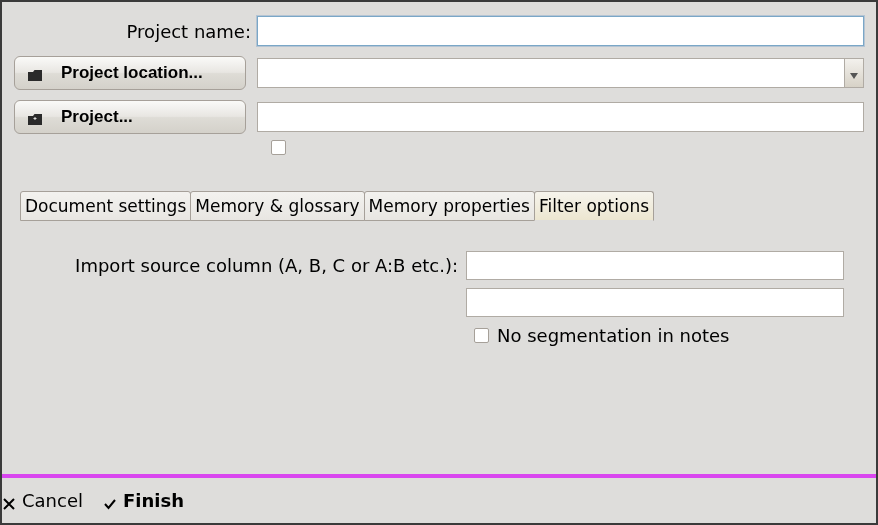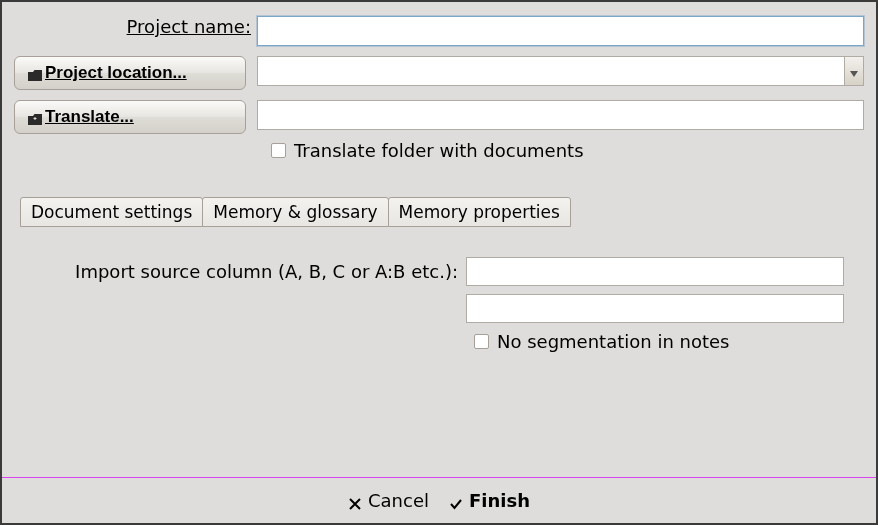--- a/index.html
+++ b/index.html
@@ -14,23 +14,22 @@
       display: flex;
       flex-direction: column;
       overflow: hidden;
     }
     .form-area {
       padding: 14px 12px 0 12px;
       flex: 1;
     }
     .row {
       display: flex;
-      align-items: flex-start;
+      align-items: center;
       margin-bottom: 10px;
-      text-decoration: underline;
     }
     .row-compact { margin-bottom: 6px; }
     .label-col {
       width: 243px;
       text-align: right;
       padding-right: 6px;
       font-size: 18px;
     }
     .field-col { flex: 1; }
     input.text-input {
@@ -68,21 +67,21 @@
     }
     .select-btn svg { width: 8px; height: 6px; }
     .btn {
       height: 30px;
       background: linear-gradient(#fafaf8, #e8e6e2 48%, #dedcd6 52%, #d4d1ca);
       border: 1px solid #a6a099;
       border-radius: 6px;
       padding: 16px 12px;
       display: inline-flex;
       align-items: center;
-      gap: 2px;
+      gap: 18px;
       font-size: 17px;
       font-weight: bold;
       color: #000;
       cursor: pointer;
     }
     .btn-col {
       width: 243px;
       padding-right: 11px;
       display: flex;
     }
@@ -103,21 +102,21 @@
       border: 1px solid #a6a099;
       border-radius: 2px;
     }
     .tabs {
       display: flex;
       padding-left: 6px;
     }
     .tab {
       border: 1px solid #a6a099;
       border-bottom: 1px solid #a6a099;
-      padding: 4px 10px;
+      padding: 4px 4px;
       background: linear-gradient(#f3f2ef, #e8e6e2);
       font-size: 17px;
       margin-right: -1px;
       position: relative;
       border-radius: 3px 3px 0 0;
       cursor: pointer;
     }
     .tab.active {
       background: linear-gradient(#f6f4ec, #ece6d0);
       border-bottom: 1px solid #dedddb;
@@ -146,24 +145,24 @@
       border: 1px solid #b0aba4;
       padding: 2px 6px;
       font-size: 15px;
     }
     .checkbox-row.inner {
       padding-left: 440px;
       margin-top: 4px;
       margin-bottom: 0;
     }
     .footer {
-      border-top: 1px solid #d946ef;
+      border-top: 4px solid #d946ef;
       padding: 12px 0 12px 0;
       display: flex;
-      justify-content: center;
+      justify-content: flex-start;
       align-items: center;
       gap: 20px;
       font-size: 18px;
     }
     .footer-btn {
       display: inline-flex;
       align-items: center;
       gap: 6px;
       cursor: pointer;
     }
@@ -210,37 +209,37 @@
   <div class="row row-compact">
     <div class="btn-col">
       <button class="btn">
         <span class="folder-icon">
           <svg viewBox="0 0 16 13">
               <path d="M1 3 L6 3 L7.5 1 L15 1 L15 12 L1 12 Z" fill="#2a2a2a"></path>
               <rect x="6.5" y="5" width="3" height="1" fill="#dedddb"></rect>
               <rect x="7.5" y="4" width="1" height="3" fill="#dedddb"></rect>
             </svg>
         </span>
-        <span>Translate...</span>
+        <span>Project...</span>
       </button>
     </div>
     <div class="field-col">
       <input class="text-input" type="text" value="" style="">
     </div>
   </div>
 
   <div class="checkbox-row">
     <span class="checkbox"></span>
-    <span>Translate folder with documents</span>
   </div>
 
   <div class="tabs" id="tabs-container">
       <div class="tab">Document settings</div>
       <div class="tab">Memory &amp; glossary</div>
       <div class="tab">Memory properties</div>
+      <div class="tab active">Filter options</div>
     </div>
 
   <div class="tab-panel">
     <div id="filter-rows">
         <div class="filter-row">
           <div class="filter-label">Import source column (A, B, C or A:B etc.):</div>
           <div class="filter-field"><input type="text" style=""></div>
         </div>
         <div class="filter-row">
           <div class="filter-field"><input type="text" style=""></div>

